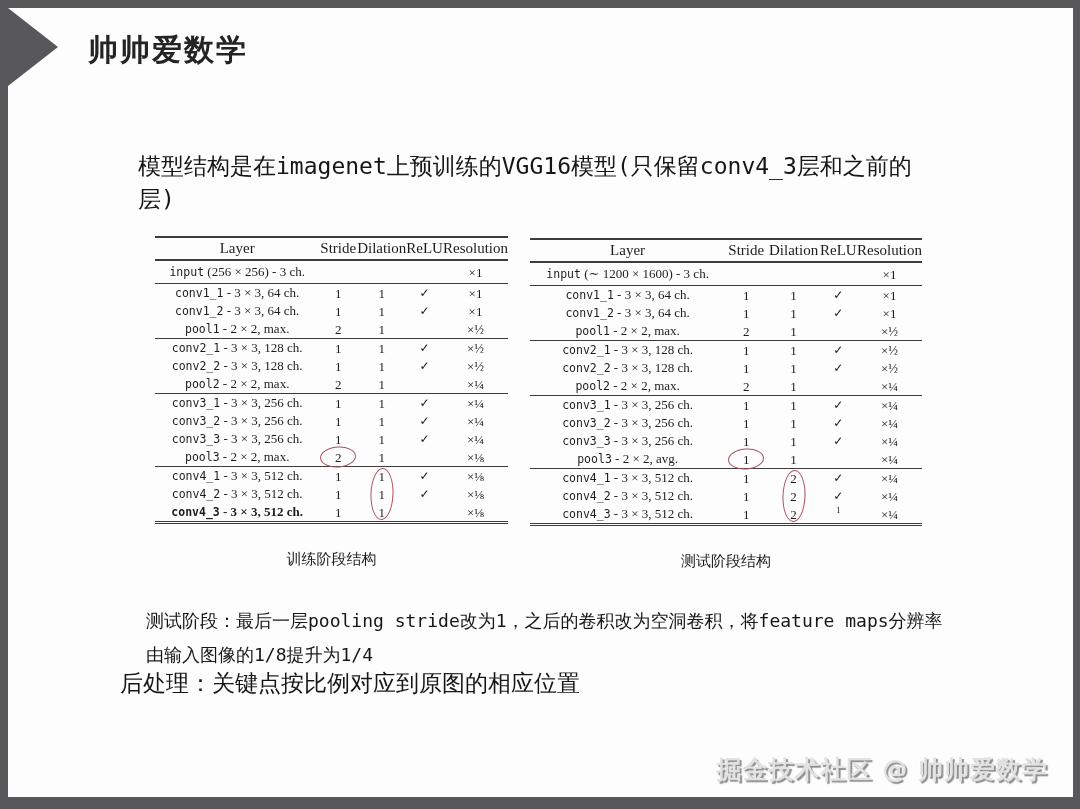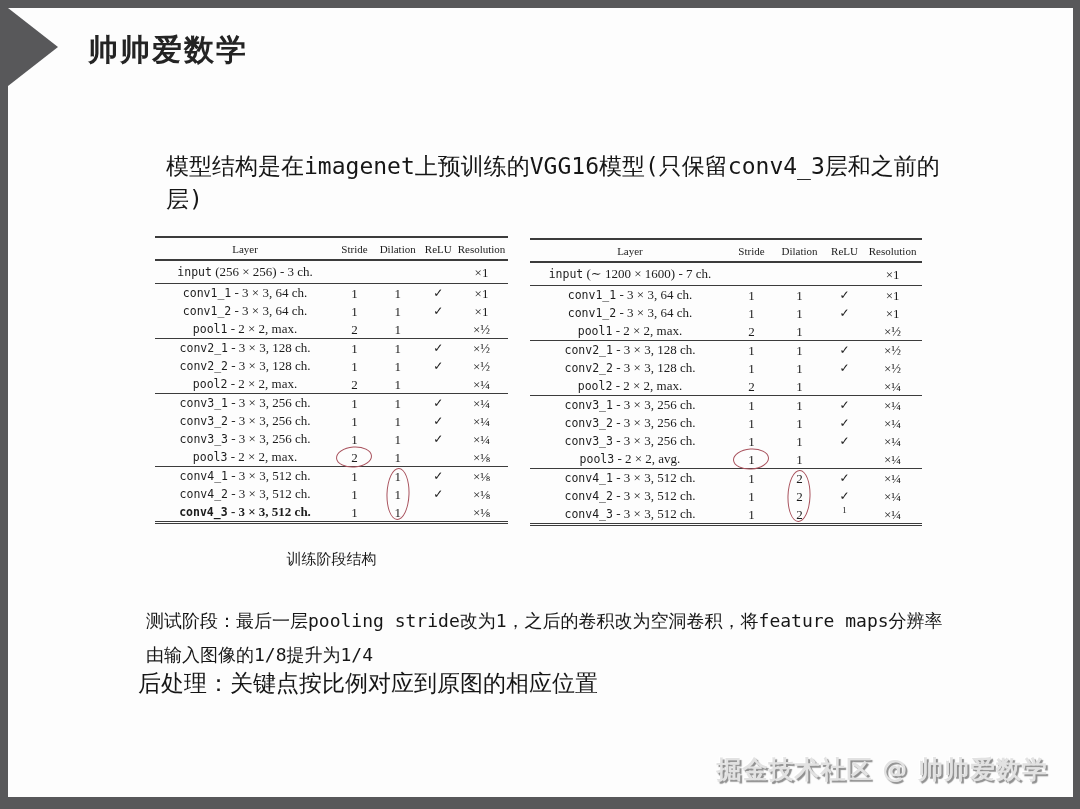--- a/index.html
+++ b/index.html
@@ -11,30 +11,30 @@
   .frame-right{position:absolute;right:0;top:0;width:7px;height:809px;background:#58585a;}
   .frame-bottom{position:absolute;left:0;bottom:0;width:1080px;height:12px;background:#58585a;}
   .corner-arrow{position:absolute;left:8px;top:8px;width:50px;height:78px;background:#58585a;
                 clip-path:polygon(0 0,100% 50%,0 100%);}
   
   .title{position:absolute;left:88px;top:30px;margin:0;font-size:30px;font-weight:600;
          color:#242424;letter-spacing:2px;font-family:"Liberation Serif","DejaVu Serif",serif;}
   
   .cnpara{position:absolute;margin:0;color:#161616;
           font-family:"DejaVu Sans Mono","Liberation Mono",serif;}
-  .intro{left:138px;top:150px;width:785px;font-size:23px;line-height:33px;margin-left:28px;}
+  .intro{left:138px;top:150px;width:785px;font-size:23px;line-height:33px;}
   .p-test{left:146px;top:576px;width:800px;font-size:18px;line-height:34px;margin-top:28px;}
-  .p-post{left:138px;top:666px;width:800px;font-size:23px;line-height:34px;}
+  .p-post{left:120px;top:666px;width:800px;font-size:23px;line-height:34px;}
   
   .table-wrap{position:absolute;color:#1c1c1c;}
   .table-wrap.left{left:155px;top:236px;width:353px;}
   .table-wrap.right{left:530px;top:238px;width:392px;}
   table{width:100%;border-collapse:collapse;border-top:2px solid #3c3c3c;
         border-bottom:3px double #3c3c3c;}
-  thead th{font-weight:normal;font-size:11px;height:21px;padding:0;text-align:center;
+  thead th{font-weight:normal;font-size:15px;height:21px;padding:0;text-align:center;
            white-space:nowrap;border-bottom:2px solid #3c3c3c;
            font-family:"Liberation Serif","DejaVu Serif",serif;}
   tbody + tbody{border-top:1.5px solid #3c3c3c;}
   td{padding:0;text-align:center;font-size:13px;height:17px;line-height:17px;white-space:nowrap;}
   .t-input td{height:21px;line-height:21px;}
   .mono{font-family:"DejaVu Sans Mono","Liberation Mono",monospace;font-size:11.5px;}
   .rest{font-family:"Liberation Serif","DejaVu Serif",serif;font-size:13px;}
   tr.bold .mono,tr.bold .rest{font-weight:bold;}
   .c-relu{font-size:12px;}
   .sup{font-size:9px;vertical-align:super;line-height:1;}
@@ -207,21 +207,21 @@
         <tr>
           <th>Layer</th>
           <th>Stride</th>
           <th>Dilation</th>
           <th>ReLU</th>
           <th>Resolution</th>
         </tr>
       </thead>
     <tbody class="t-input">
           <tr>
-            <td class="c-layer"><span><span class="mono">input</span><span class="rest"> (∼ 1200 × 1600) - 7 ch.</span></span></td>
+            <td class="c-layer"><span><span class="mono">input</span><span class="rest"> (∼ 1200 × 1600) - 3 ch.</span></span></td>
             <td class="c-stride"><span></span></td>
             <td class="c-dilation"><span></span></td>
             <td class="c-relu"><span></span></td>
             <td class="c-res"><span>×1</span></td>
           </tr>
         </tbody>
         <tbody>
           <tr>
             <td class="c-layer"><span><span class="mono">conv1_1</span><span class="rest"> - 3 × 3, 64 ch.</span></span></td>
             <td class="c-stride"><span>1</span></td>
@@ -314,19 +314,20 @@
           </tr>
           <tr>
             <td class="c-layer"><span><span class="mono">conv4_3</span><span class="rest"> - 3 × 3, 512 ch.</span></span></td>
             <td class="c-stride"><span>1</span></td>
             <td class="c-dilation"><span>2</span></td>
             <td class="c-relu"><span class="sup">1</span></td>
             <td class="c-res"><span>×¼</span></td>
           </tr>
         </tbody>
       </table>
+    <div class="caption">测试阶段结构</div>
   </div>
 
   <p class="cnpara p-test">测试阶段：最后一层pooling stride改为1，之后的卷积改为空洞卷积，将feature maps分辨率由输入图像的1/8提升为1/4</p>
   <p class="cnpara p-post">后处理：关键点按比例对应到原图的相应位置</p>
 
   <div class="watermark">掘金技术社区 @ 帅帅爱数学</div>
 </div>
 
 </body></html>

